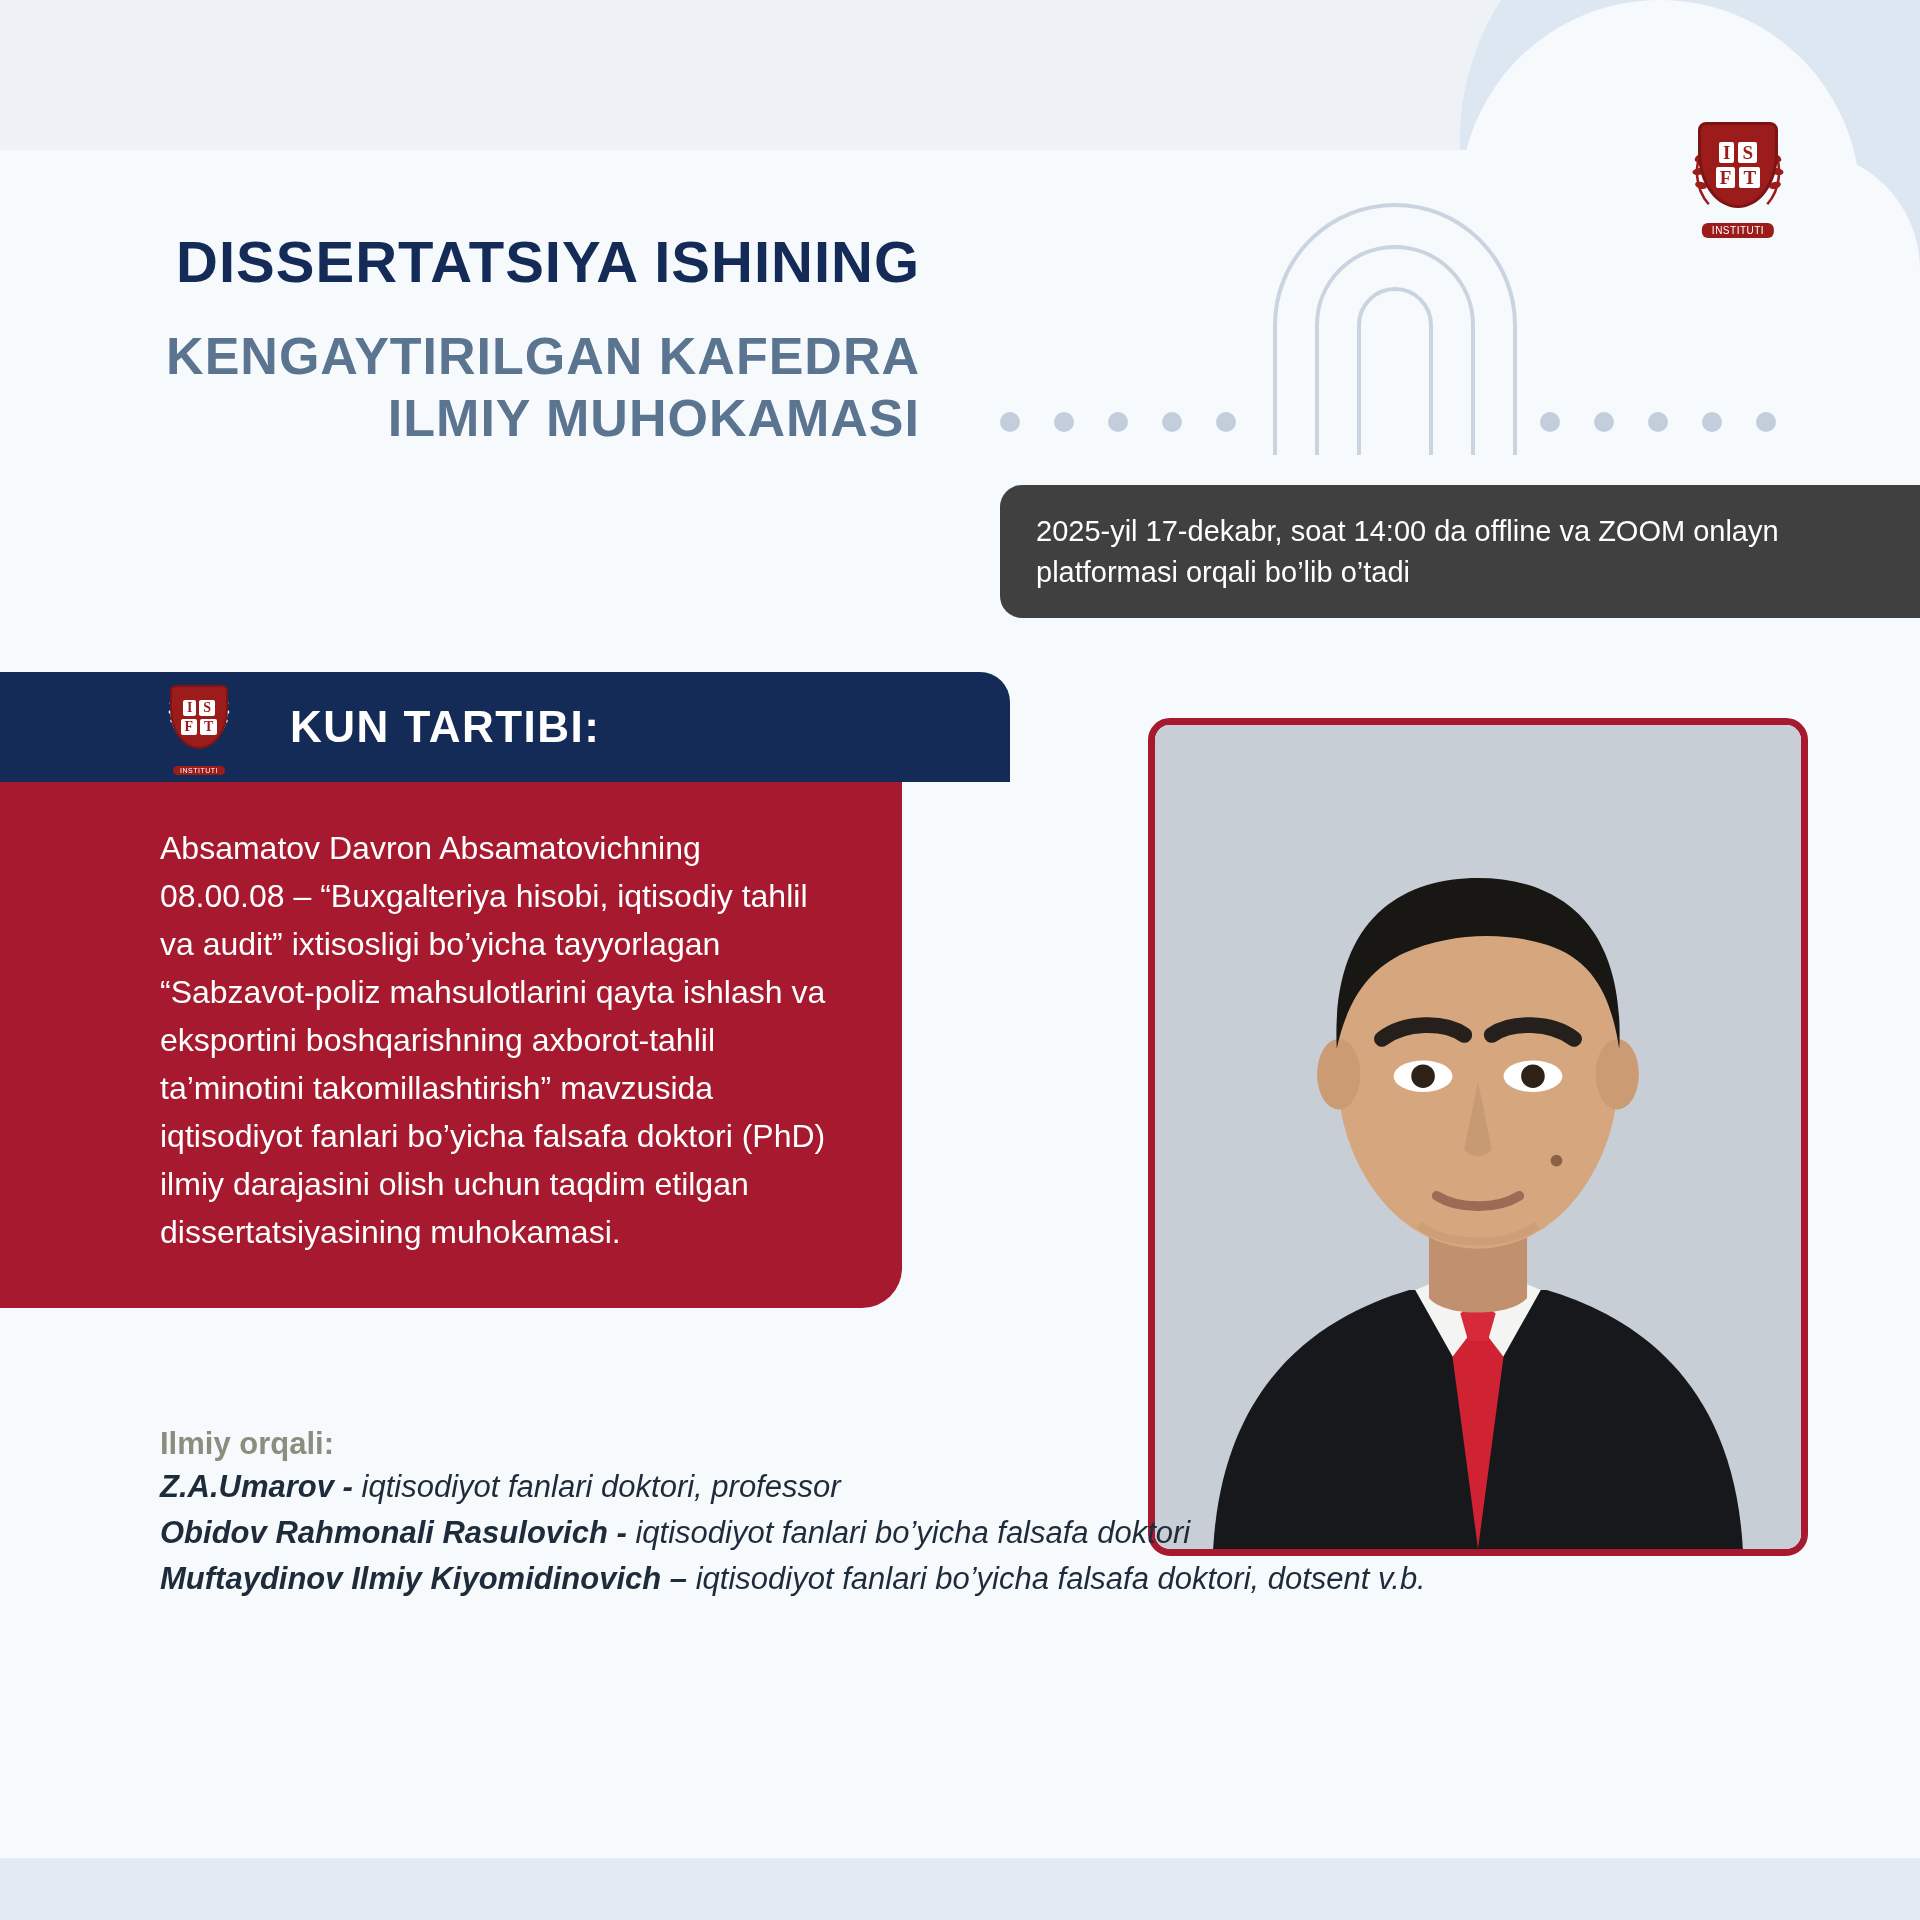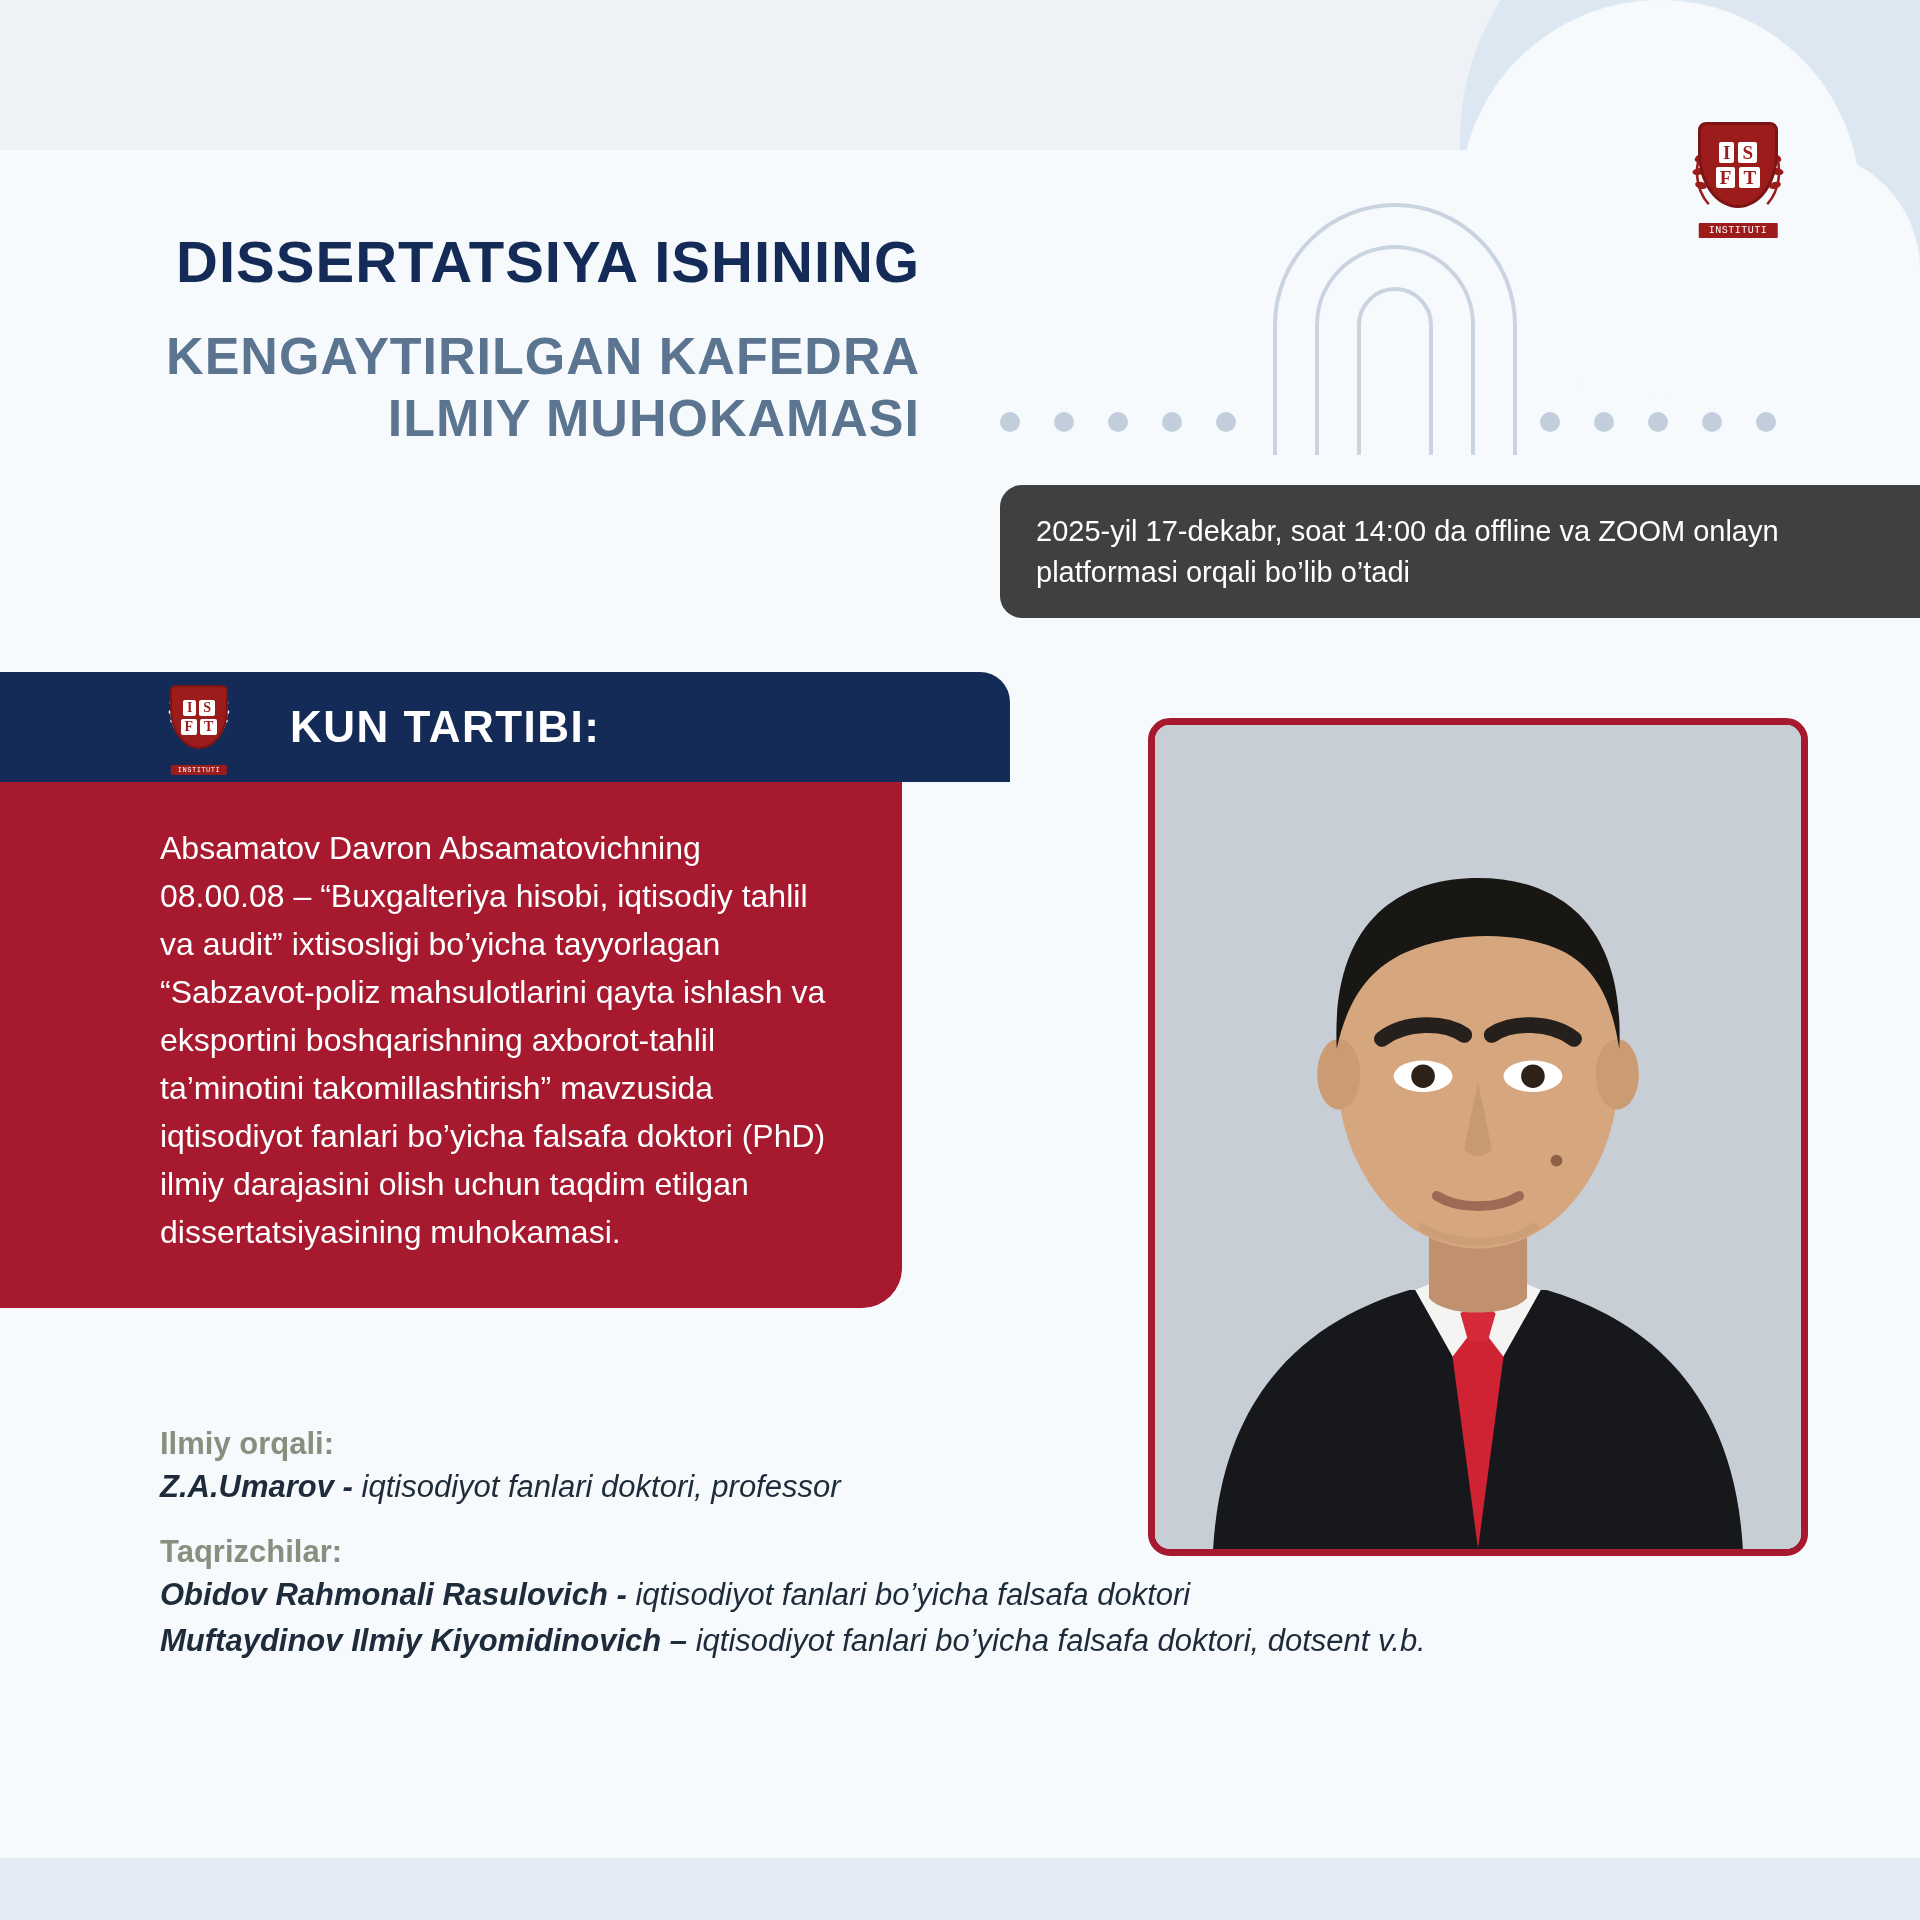--- a/index.html
+++ b/index.html
@@ -103,23 +103,23 @@
   .ribbon {
     position: absolute;
     bottom: 2px;
     left: 50%;
     transform: translateX(-50%);
     background: #9c1b1b;
     color: #fff;
     font-size: 10px;
     letter-spacing: 0.5px;
     padding: 2px 10px;
-    border-radius: 1px;
+    border-radius: 6px;
     white-space: nowrap;
-    font-family: Liberation Mono, monospace;
+    font-family: Liberation Sans, sans-serif;
   }
   .laurel {
     position: absolute;
     top: 10px;
     width: 100%;
     height: 86px;
     pointer-events: none;
   }
 
   
@@ -405,21 +405,20 @@
 
       <circle cx="205" cy="222" r="3" fill="#8d6244"></circle>
     </svg>
   </div>
 
   <div class="meta">
     <div class="meta-label">Ilmiy orqali:</div>
     <div class="meta-line">
       <b>Z.A.Umarov -</b><span> iqtisodiyot fanlari doktori, professor</span>
     </div>
-    <div class="meta-label">Taqrizchilar:</div>
     <div class="meta-line">
       <b>Obidov Rahmonali Rasulovich -</b><span> iqtisodiyot fanlari bo’yicha falsafa doktori</span>
     </div>
     <div class="meta-line">
       <b>Muftaydinov Ilmiy Kiyomidinovich –</b><span> iqtisodiyot fanlari bo’yicha falsafa doktori, dotsent v.b.</span>
     </div>
   </div>
 
   <div class="bottom-strip"></div>
 </div>

